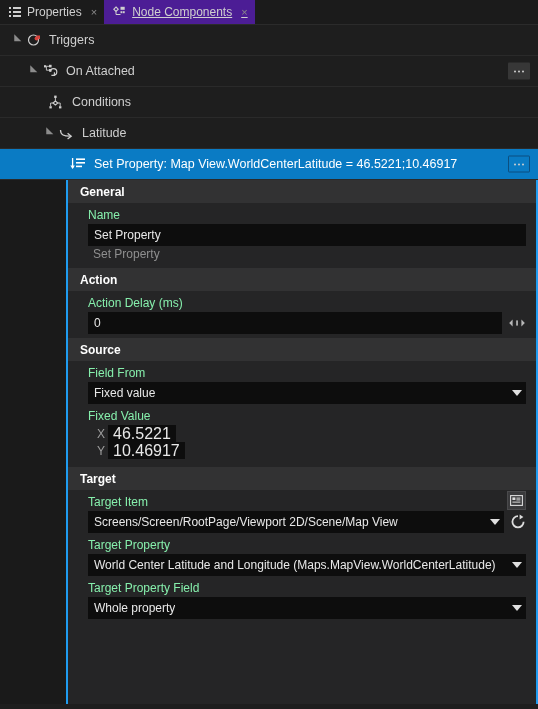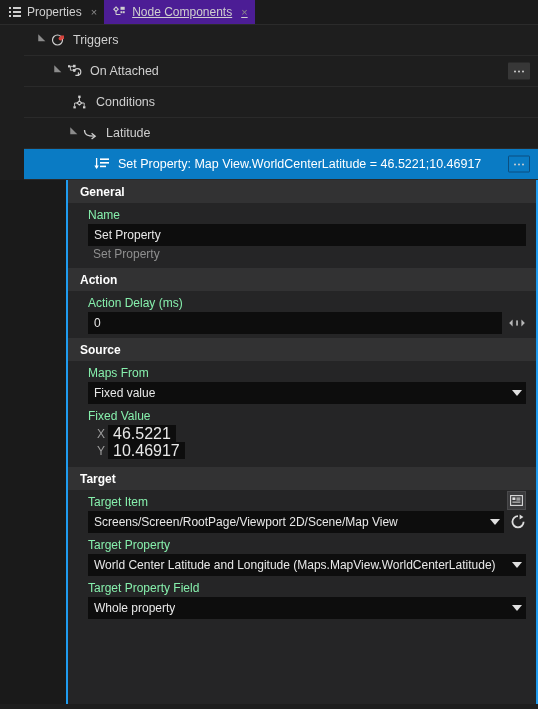--- a/index.html
+++ b/index.html
@@ -45,21 +45,20 @@
 
   
   .tree { background: #1e1e1e; }
   .trow {
     height: 31px;
     display: flex;
     align-items: center;
     border-bottom: 1px solid #2a2a2a;
     position: relative;
     cursor: default;
-    margin-left: 24px;
   }
   .trow.selected { background: #0a7bc4; }
   .trow .arrow {
     width: 11px; height: 11px;
     flex: 0 0 auto;
     position: relative;
   }
   .trow .arrow.expanded::before {
     content: "";
     position: absolute;
@@ -344,21 +343,21 @@
             <path d="M13.4 2.6 L16.8 6 L13.4 9.4 Z" fill="#b8b8b8"></path>
             <rect x="8.2" y="3.4" width="1.7" height="5.2" fill="#b8b8b8"></rect>
           </svg>
         </span>
       </div>
     </div>
 
     <div class="section-head">Source</div>
 
     <div class="field">
-      <span class="flabel">Maps From</span>
+      <span class="flabel">Field From</span>
       <div class="combo">
         <span class="ctext">Fixed value</span>
         <span class="caret"></span>
       </div>
     </div>
 
     <div class="field">
       <span class="flabel">Fixed Value</span>
       <div class="xy-wrap">
         <div class="xy-row">

